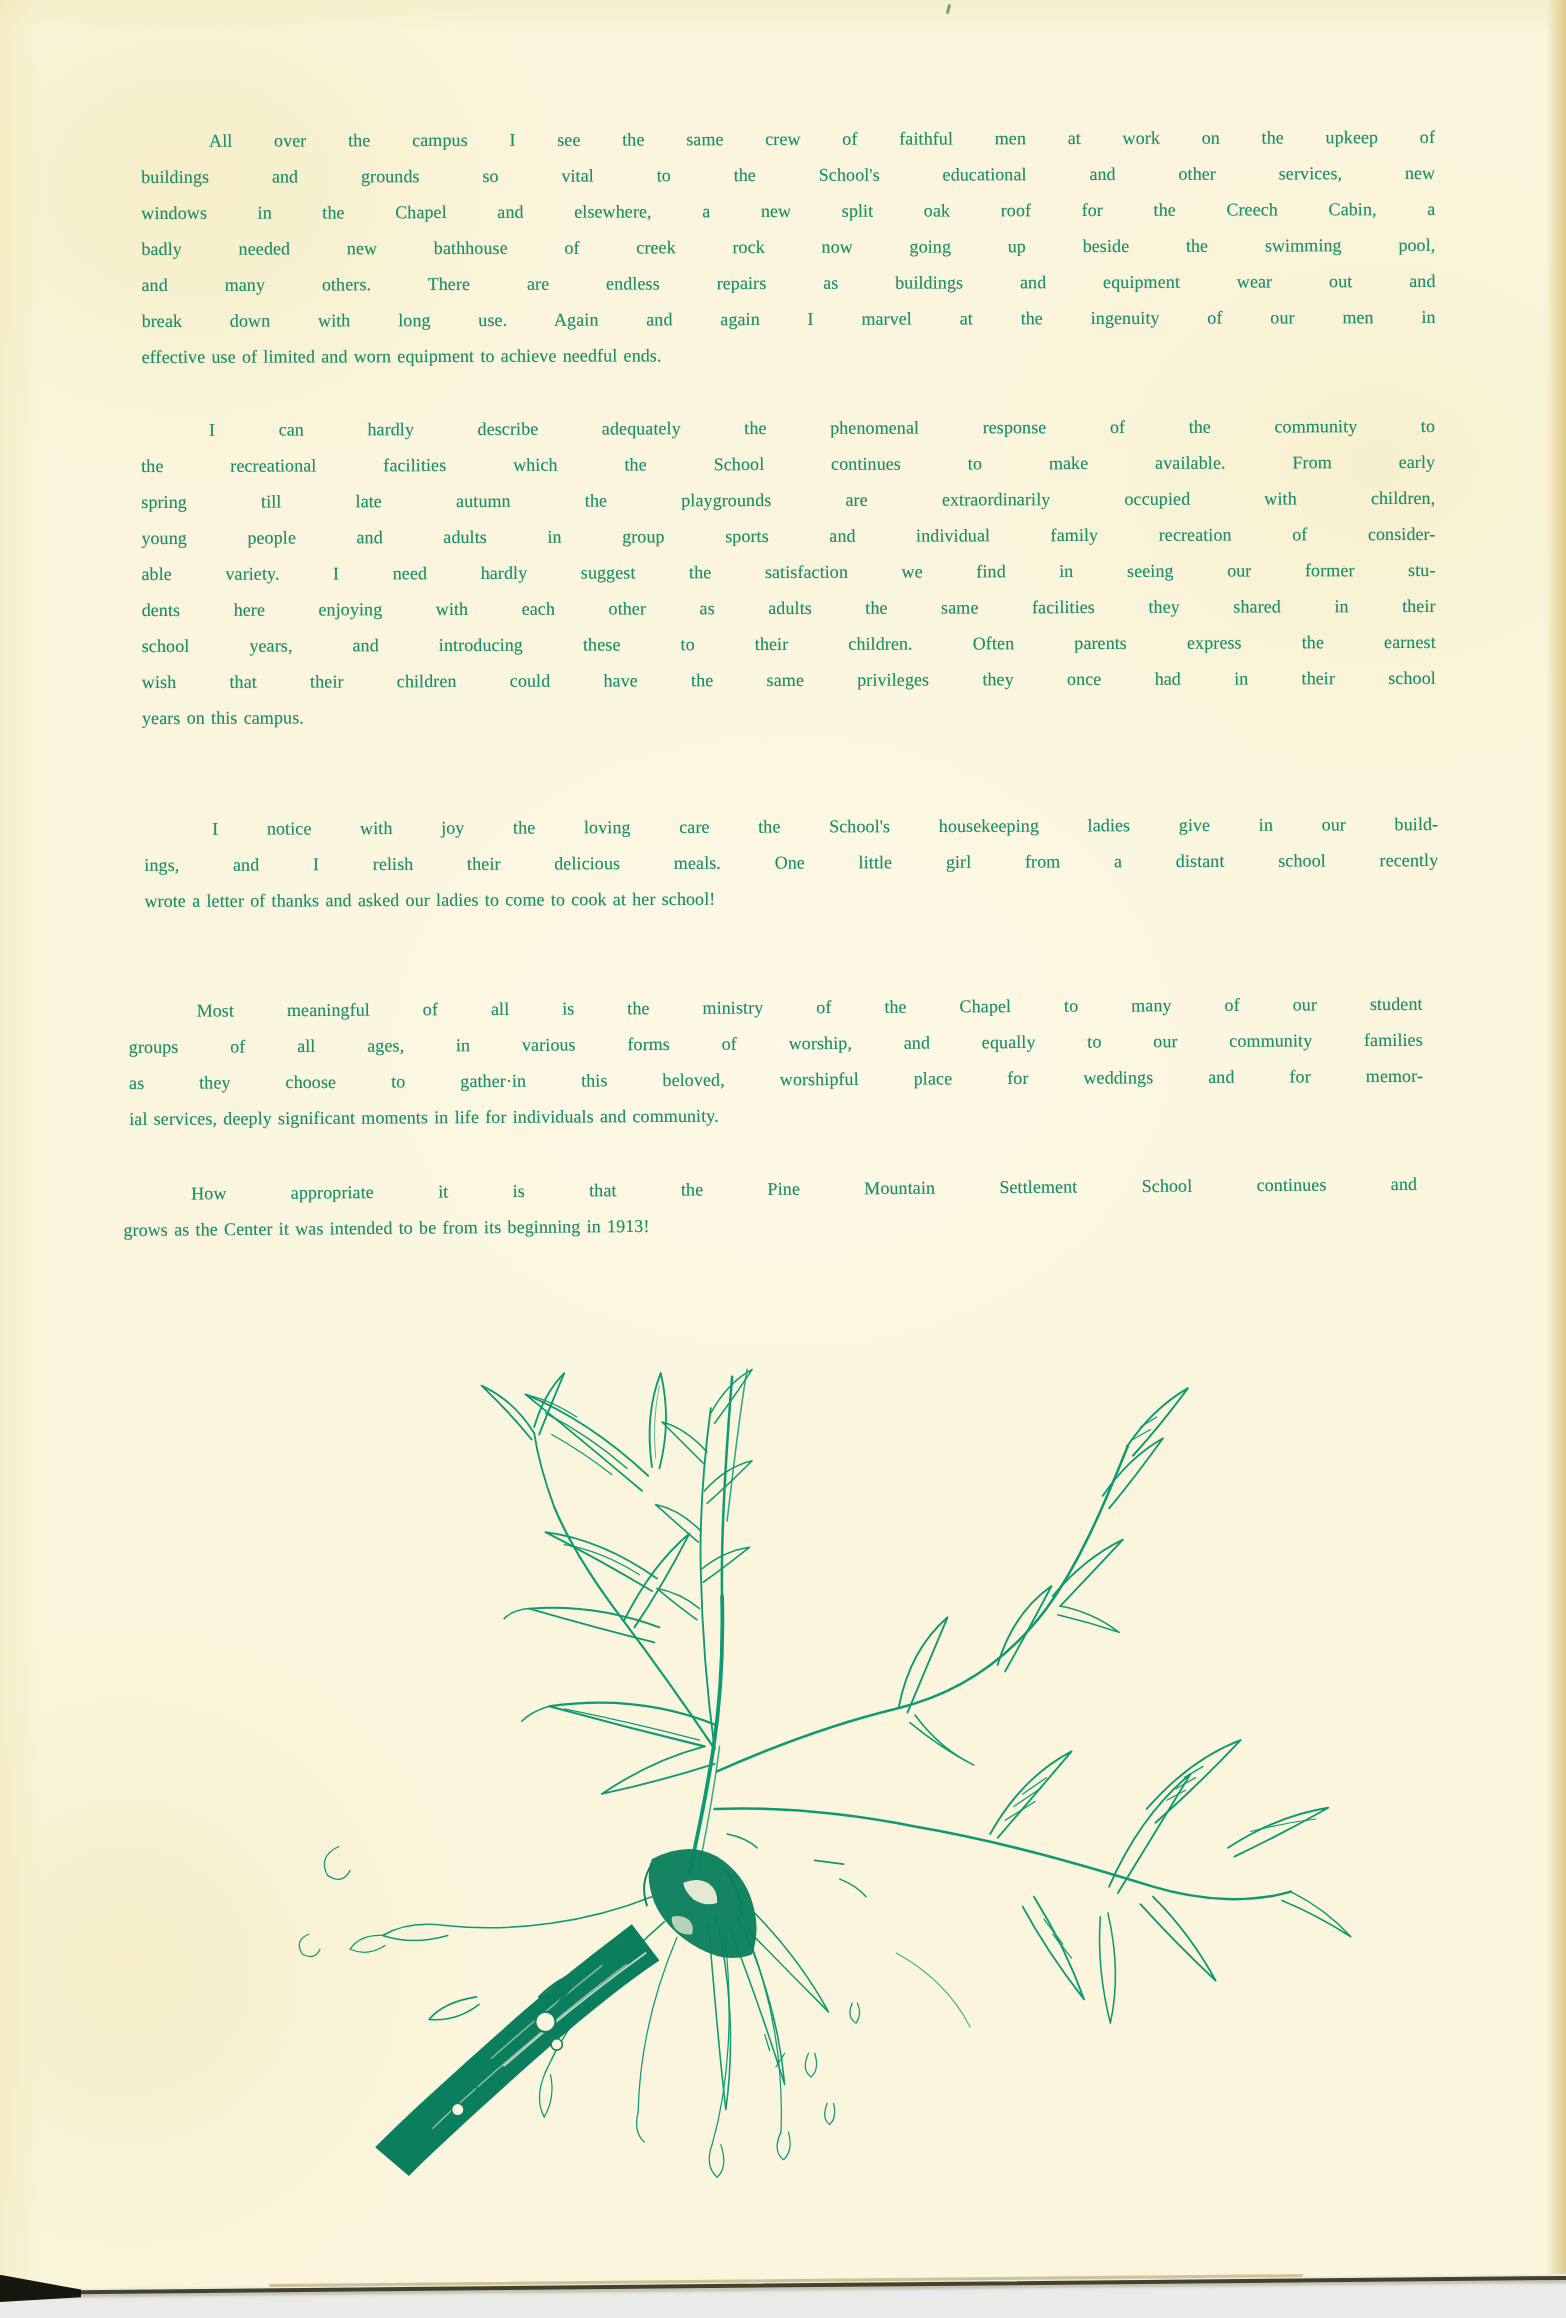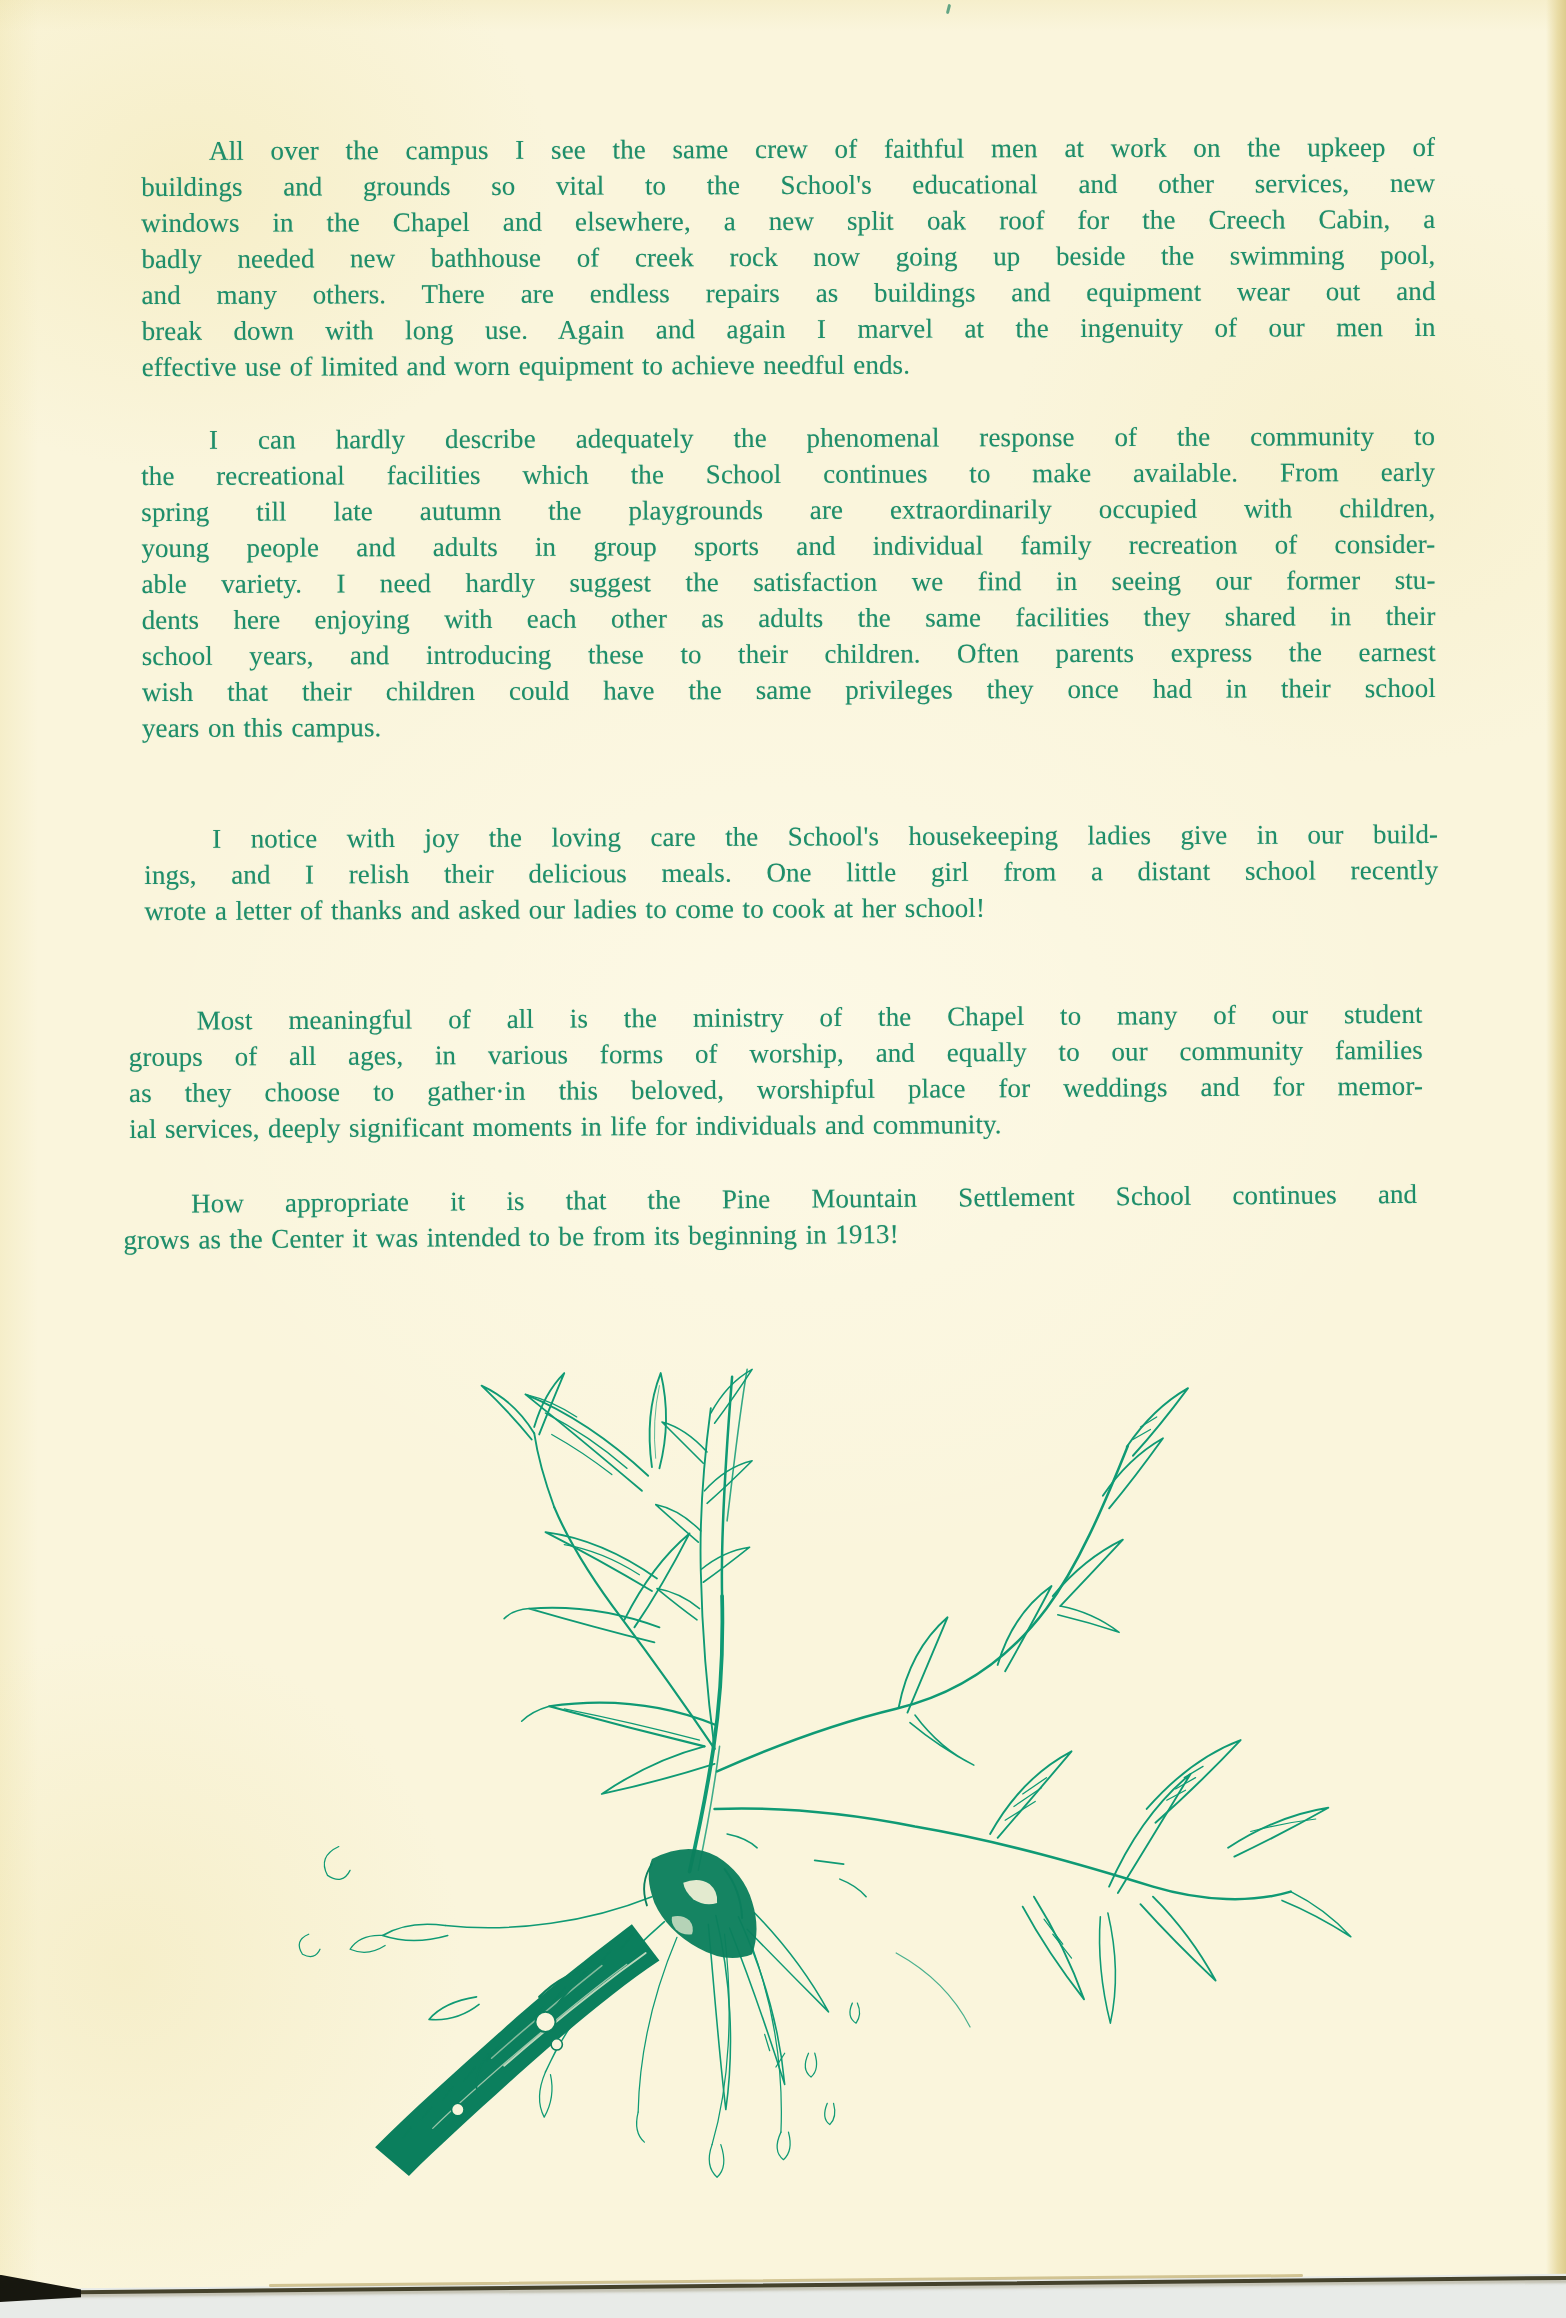--- a/index.html
+++ b/index.html
@@ -12,23 +12,23 @@
       radial-gradient(ellipse 564px 439px at 12% 8%, rgba(240,228,168,.40), transparent 65%),
       radial-gradient(ellipse 626px 501px at 88% 20%, rgba(242,230,175,.30), transparent 60%),
       radial-gradient(ellipse 877px 689px at 50% 45%, rgba(255,252,238,.55), transparent 75%),
       radial-gradient(ellipse 564px 564px at 8% 85%, rgba(238,226,168,.35), transparent 60%),
       linear-gradient(to right, rgba(236,224,166,.35) 0px, rgba(236,224,166,0) 38px),
       linear-gradient(to bottom, rgba(236,224,166,.30) 0px, rgba(236,224,166,0) 31px);
     font-family:"Liberation Serif","DejaVu Serif",serif;
   }
   
   .text-column{
-    position:absolute;left:141px;top:133px;width:1294px;
+    position:absolute;left:141px;top:123px;width:1294px;
     color:var(--text-ink,#1e8e6a);
-    font-size:27px;line-height:36px;
+    font-size:18px;line-height:36px;
     text-shadow:0 0 0.9px rgba(22,124,92,.38);
   }
   .paragraph{transform-origin:0 0;}
   .paragraph.p1{transform:rotate(-0.18deg);}
   .paragraph.p2{margin-top:37px;transform:rotate(-0.18deg);}
   .paragraph.p3{margin-top:75px;transform:translateX(3.1px) rotate(-0.22deg);}
   .paragraph.p4{margin-top:74px;transform:translateX(-12.5px) rotate(-0.32deg);}
   .paragraph.p5{margin-top:39px;transform:translateX(-18px) rotate(-0.45deg);}
   .line{
     text-align:justify;text-align-last:justify;

